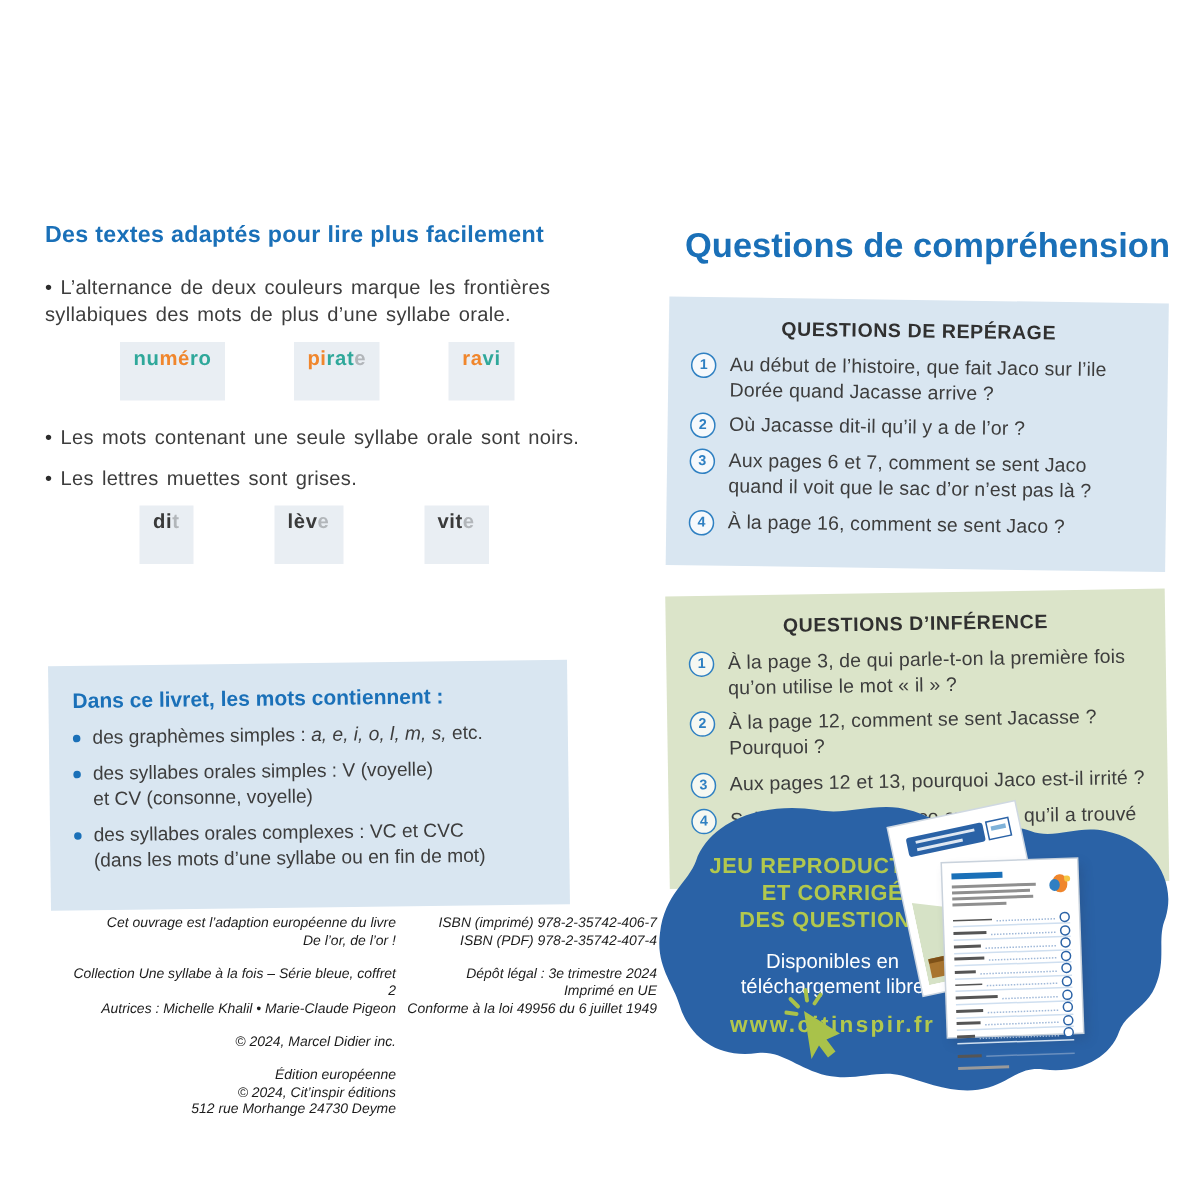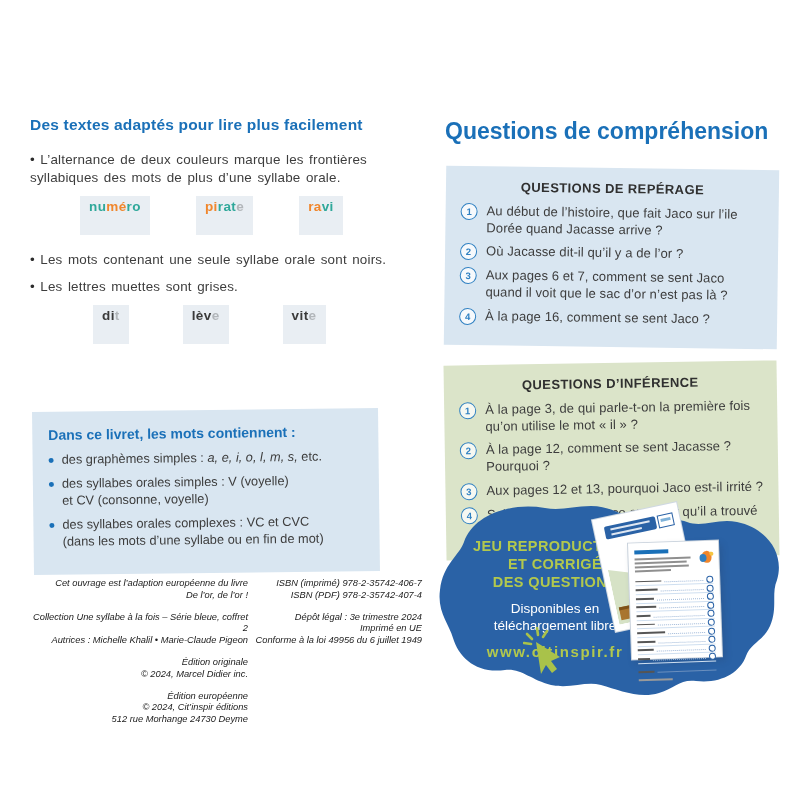--- a/index.html
+++ b/index.html
@@ -1,18 +1,18 @@
 <!DOCTYPE html>
 <html><head>
 <meta charset="utf-8">
 <style>
   html,body{margin:0;padding:0;width:800px;height:800px;overflow:hidden;background:#fff;
     font-family:"Liberation Sans",sans-serif;color:#3d3d3d;}
   .spread{position:relative;width:800px;height:800px;}
-  .page{position:absolute;}
+  .page{position:absolute;margin-top:32px;}
   #left-page{left:30px;top:116px;width:395px;height:600px;}
   #right-page{left:445px;top:118px;width:335px;height:620px;}
 
   
   .left-title{font-size:15.5px;font-weight:bold;color:#1a70b8;margin:0;letter-spacing:.2px;}
   #features{margin-top:17px;}
   .feature-text{font-size:13.4px;line-height:1.34;margin:0 0 9px;max-width:372px;
     letter-spacing:.2px;word-spacing:1.5px;}
   .feature-text::before{content:"• ";color:#2c2c2c;}
   .chips{display:flex;gap:46px;margin:0 0 16px 50px;}
@@ -20,29 +20,29 @@
   .chip{background:#e9eef3;padding:3px 9px 21px;font-size:13.5px;font-weight:600;letter-spacing:.4px;}
   .c-teal{color:#2fa89a}.c-orange{color:#f0862c}.c-muted{color:#b2b6ba}.c-dark{color:#3a3a3a}
   .italic{font-style:italic;}
 
   .info-box{position:absolute;left:3px;top:294px;width:314px;background:#d9e6f1;
     transform:rotate(-0.7deg);padding:15px 16px 18px;}
   .info-title{color:#1a70b8;font-weight:bold;font-size:14px;margin:0 0 9px;}
   .info-item{display:flex;gap:8px;font-size:12.8px;line-height:1.32;margin:7px 0;}
   .dot{width:5px;height:5px;border-radius:50%;background:#1a70b8;margin-top:6px;flex:none;}
 
-  .colophon{position:absolute;top:462px;left:0;width:392px;display:flex;font-style:italic;
+  .colophon{position:absolute;top:462px;left:16px;width:392px;display:flex;font-style:italic;
     font-size:9.3px;line-height:1.27;color:#1c1c1c;}
   .colo-block{text-align:right;}
   .colo-left{width:218px;}
   .colo-right{width:174px;font-style:italic;}
   .colo-gap{height:10px;}
 
   
-  .right-title{font-size:23px;font-weight:bold;color:#1a70b8;text-align:left;margin:0;}
+  .right-title{font-size:23px;font-weight:bold;color:#1a70b8;text-align:right;margin:0;}
   #question-boxes{margin-top:23px;}
   .qbox{margin:0 0 13px;padding:13px 15px 14px;width:303px;}
   .qbox.blue{background:#d9e6f1;transform:rotate(0.8deg);}
   .qbox.green{background:#dbe4c9;transform:rotate(-0.9deg);margin-top:16px;}
   .qbox-title{font-size:13px;text-align:center;color:#303030;margin:0 0 8px;letter-spacing:.4px;font-weight:bold;}
   .qrow{display:flex;gap:9px;margin:6px 0;}
   .qnum{flex:none;width:15px;height:15px;border:1.4px solid #2f80c2;border-radius:50%;color:#2f80c2;
     font-size:9.5px;font-weight:bold;text-align:center;line-height:15px;background:rgba(255,255,255,.75);margin-top:1px;}
   .qtext{margin:0;font-size:13px;line-height:1.32;letter-spacing:.1px;}
 
@@ -139,21 +139,20 @@
     </div>
 
     <div class="colophon">
       <div class="colo-block colo-left" id="colophon-left">
           <div class="colo-line">Cet ouvrage est l’adaption européenne du livre</div>
           <div class="colo-line">De l’or, de l’or !</div>
           <div class="colo-gap"></div>
           <div class="colo-line">Collection Une syllabe à la fois – Série bleue, coffret 2</div>
           <div class="colo-line">Autrices : Michelle Khalil • Marie-Claude Pigeon</div>
           <div class="colo-gap"></div>
-          <div class="colo-line">Édition originale</div>
           <div class="colo-line">© 2024, Marcel Didier inc.</div>
           <div class="colo-gap"></div>
           <div class="colo-line">Édition européenne</div>
           <div class="colo-line">© 2024, Cit’inspir éditions</div>
           <div class="colo-line">512 rue Morhange 24730 Deyme</div>
         </div>
       <div class="colo-block colo-right" id="colophon-right">
           <div class="colo-line">ISBN (imprimé) 978-2-35742-406-7</div>
           <div class="colo-line">ISBN (PDF) 978-2-35742-407-4</div>
           <div class="colo-gap"></div>

